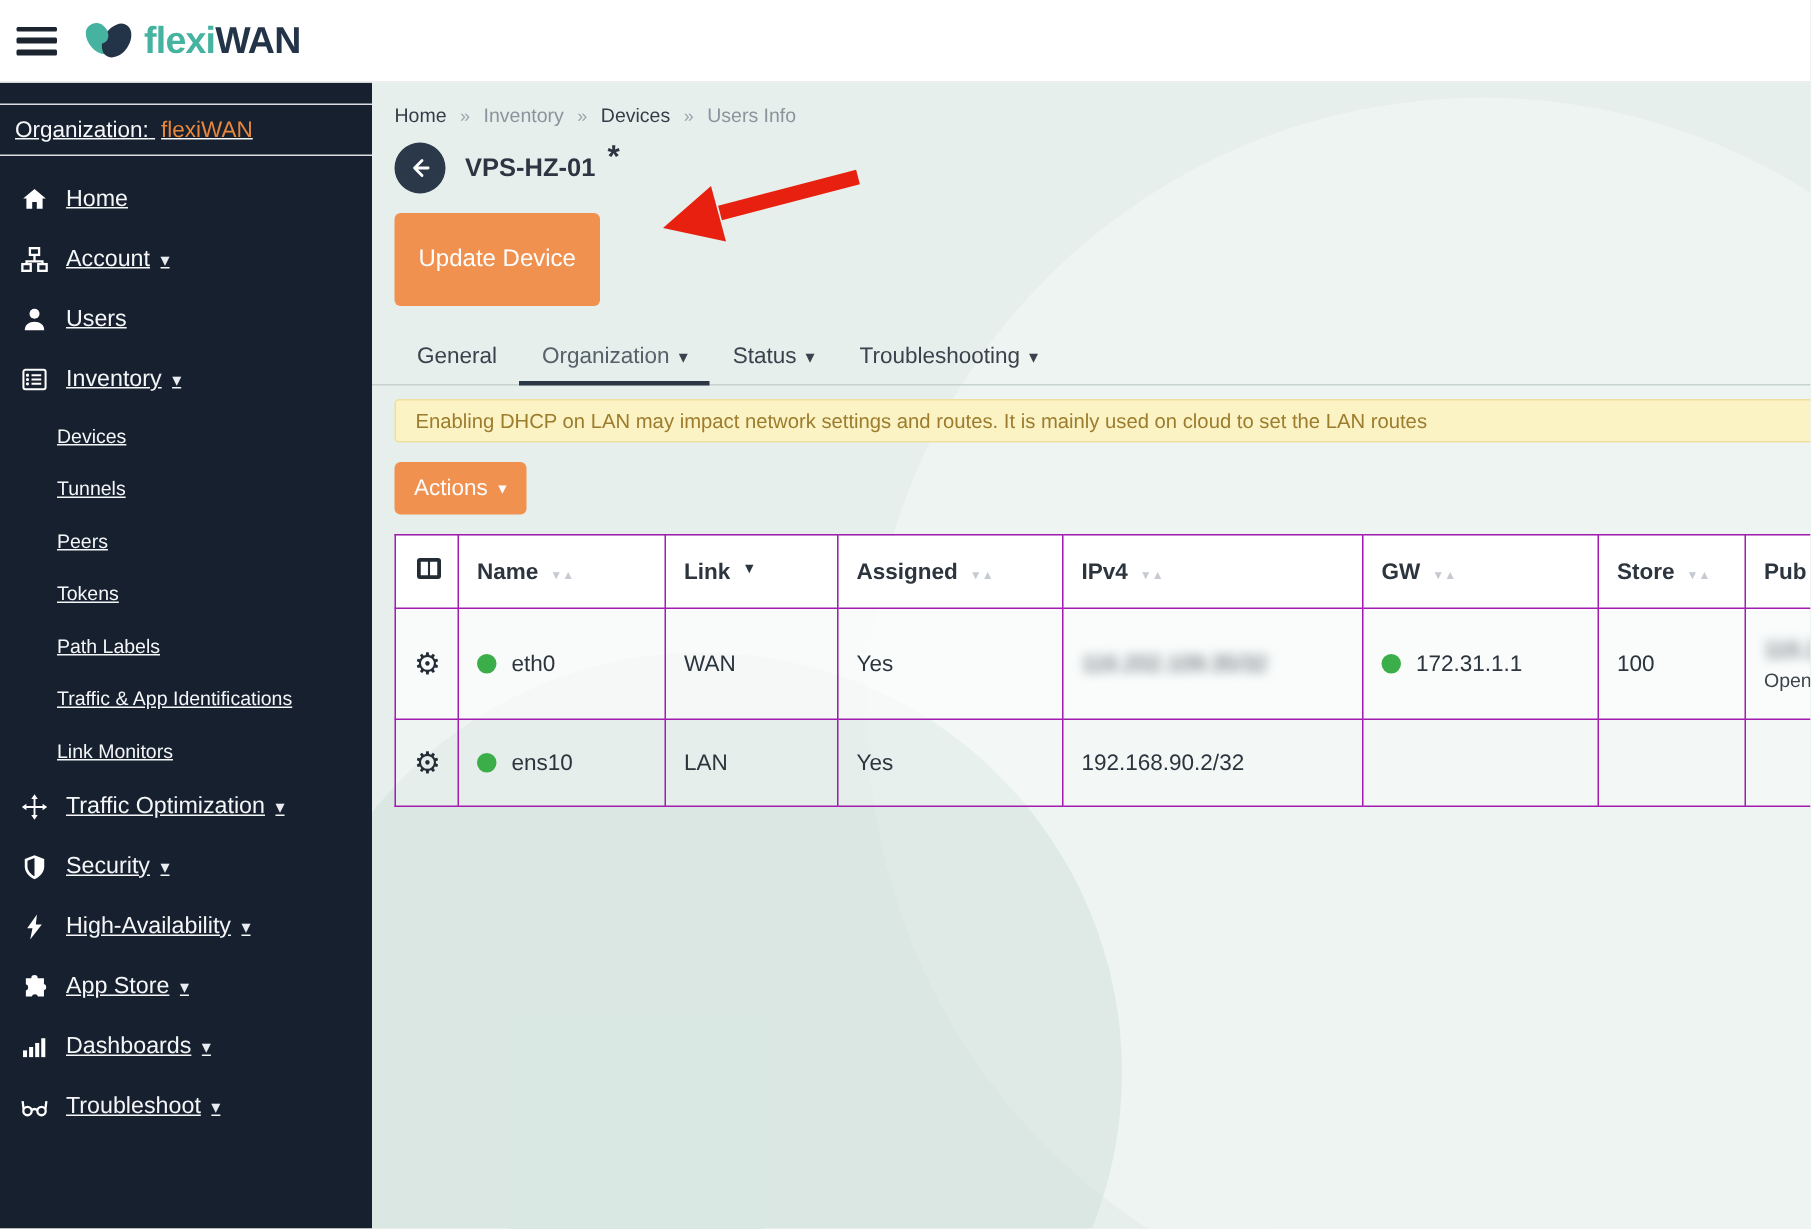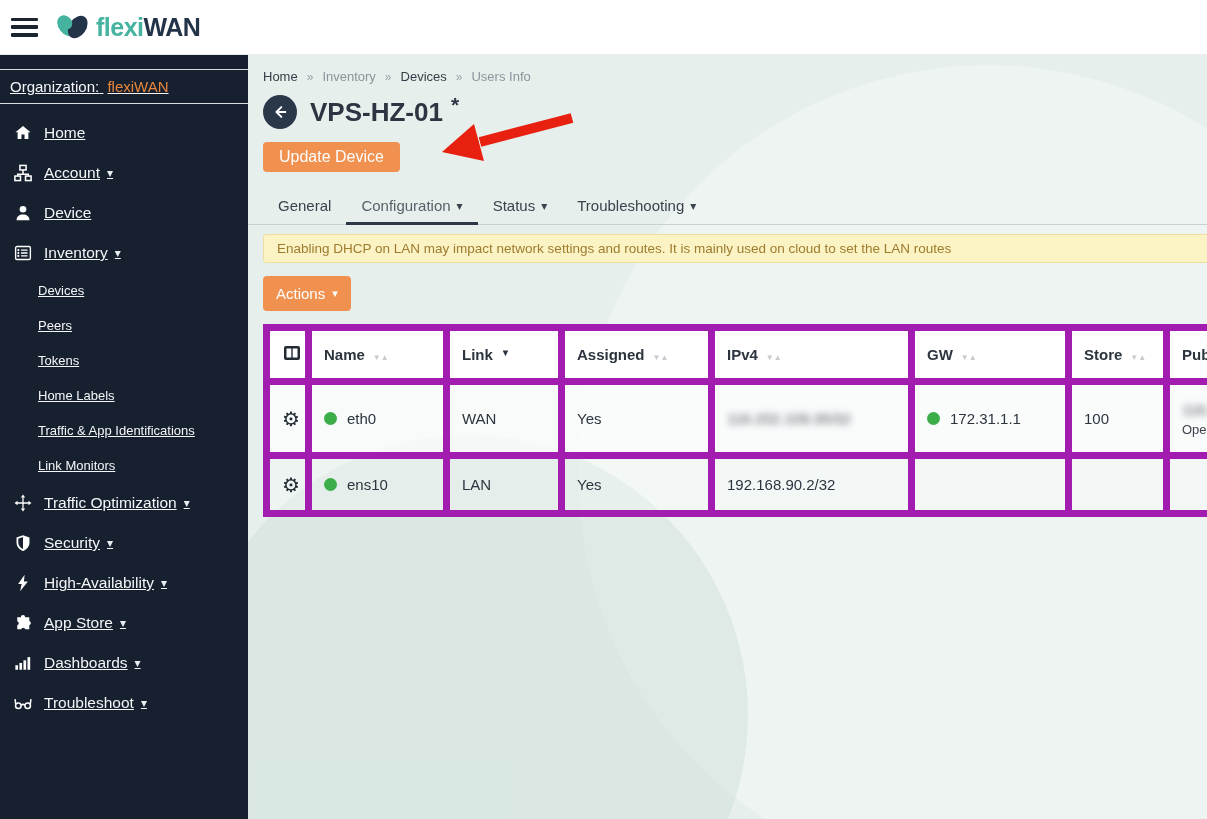--- a/index.html
+++ b/index.html
@@ -33,38 +33,38 @@
   .deco2 { position:absolute; width:560px; height:560px; border-radius:50%; background:rgba(199,221,215,0.40); left:-60px; top:380px; }
   .content { position:relative; padding:14px 0 0 15px; z-index:1; }
 
   .breadcrumb { font-size:13px; display:flex; align-items:center; gap:9px; color:#8b949c; }
   .crumb-strong { color:#343d47; }
   .crumb-sep { color:#9aa4ab; font-size:12px; }
 
   .title-row { display:flex; align-items:center; margin-top:11px; }
   .back-btn { width:34px; height:34px; border-radius:50%; background:#2b3849; display:flex; align-items:center; justify-content:center; cursor:pointer; flex-shrink:0; }
   .back-btn svg { width:18px; height:18px; }
-  .device-title { font-size:26px; font-weight:700; color:#2c3541; margin-left:13px; }
+  .device-title { font-size:17px; font-weight:700; color:#2c3541; margin-left:13px; }
   .title-star { font-size:21px; font-weight:700; color:#2c3541; margin-left:8px; position:relative; top:-7px; }
 
   .btn-orange { display:inline-flex; align-items:center; background:#f0914f; color:#fdfdfd; border:none; border-radius:4px; cursor:pointer; font-family:"Liberation Sans",sans-serif; }
-  .update-btn { margin-top:13px; font-size:16px; padding:6px 16px; }
+  .update-btn { margin-top:13px; font-size:16px; padding:22px 16px; }
   .actions-btn { margin-top:13px; font-size:15px; padding:9px 13px; }
   .btn-caret { font-size:11px; margin-left:7px; }
 
   .tabs { display:flex; margin-top:17px; margin-left:-15px; padding-left:15px; border-bottom:1px solid #c7d2cf; }
   .tab { padding:8px 15px 10px 15px; font-size:15px; color:#3a424d; cursor:pointer; position:relative; display:flex; align-items:center; }
   .tab .caret { color:#3a424d; margin-left:6px; }
   .tab.active { color:#57616b; }
   .tab.active::after { content:""; position:absolute; left:0; right:0; bottom:-1px; height:3px; background:#2c3845; }
 
   .warning { margin-top:9px; margin-right:-6px; background:#fcf3c5; border:1px solid #efdf9e; border-radius:3px; padding:6px 13px; font-size:13.5px; color:#9c7c2d; }
 
   table.iface { border-collapse:collapse; margin-top:13px; table-layout:fixed; width:1050px; background:transparent; }
-  table.iface th, table.iface td { border:7px solid #a21caf; padding:12px 12px; text-align:left; vertical-align:middle; font-size:15px; color:#2c343e; overflow:hidden; }
+  table.iface th, table.iface td { border:1px solid #a21caf; padding:12px 12px; text-align:left; vertical-align:middle; font-size:15px; color:#2c343e; overflow:hidden; }
   table.iface th { background:#ffffff; height:48px; font-weight:700; }
   tr.row1 td { background:rgba(255,255,255,0.72); height:74px; }
   tr.row2 td { background:rgba(255,255,255,0.30); height:58px; }
   .col-ctl { width:42px; } .col-name { width:138px; } .col-type { width:115px; }
   .col-assigned { width:150px; } .col-ipv4 { width:200px; } .col-gw { width:157px; }
   .col-metric { width:98px; } .col-pub { width:150px; }
   .sort { display:inline-flex; margin-left:8px; }
   .sort i { font-style:normal; font-size:8px; color:#c5cbd0; line-height:1; }
   .sort-active { font-style:normal; font-size:9.5px; color:#2c343e; margin-left:8px; position:relative; top:-4px; }
   .gear { font-size:20px; color:#242c36; cursor:pointer; line-height:1; }
@@ -124,45 +124,48 @@
       <span>Account</span>
       <span class="caret">▾</span>
     </div>
     <div class="nav-item">
       <span class="nicon">
           <svg viewBox="0 0 20 20" fill="#fff">
             <circle cx="10" cy="5.8" r="3.7"></circle>
             <path d="M2.8 18 c0-4.3 3.2-6.4 7.2-6.4 s7.2 2.1 7.2 6.4 Z"></path>
           </svg>
         </span>
-      <span>Device</span>
+      <span>Users</span>
     </div>
     <div class="nav-item">
       <span class="nicon">
           <svg viewBox="0 0 20 20" fill="none" stroke="#fff" stroke-width="1.5">
             <rect x="1.8" y="2.8" width="16.4" height="14.4" rx="1.5"></rect>
             <path d="M7.8 6.8 h7.2 M7.8 10 h7.2 M7.8 13.2 h7.2"></path>
             <path d="M4.8 6.8 h0.02 M4.8 10 h0.02 M4.8 13.2 h0.02" stroke-width="2.4" stroke-linecap="round"></path>
           </svg>
         </span>
       <span>Inventory</span>
       <span class="caret">▾</span>
     </div>
 
     <div class="sub-item">
         <span>Devices</span>
       </div>
     <div class="sub-item">
+        <span>Tunnels</span>
+      </div>
+    <div class="sub-item">
         <span>Peers</span>
       </div>
     <div class="sub-item">
         <span>Tokens</span>
       </div>
     <div class="sub-item">
-        <span>Home Labels</span>
+        <span>Path Labels</span>
       </div>
     <div class="sub-item">
         <span>Traffic &amp; App Identifications</span>
       </div>
     <div class="sub-item">
         <span>Link Monitors</span>
       </div>
 
     <div class="nav-item">
       <span class="nicon">
@@ -253,21 +256,21 @@
       <span class="title-star">*</span>
     </div>
 
     <button class="btn-orange update-btn">Update Device</button>
 
     <div class="tabs">
       <div class="tab">
           <span>General</span>
         </div>
       <div class="tab active">
-          <span>Configuration</span>
+          <span>Organization</span>
           <span class="caret">▾</span>
         </div>
       <div class="tab">
           <span>Status</span>
           <span class="caret">▾</span>
         </div>
       <div class="tab">
           <span>Troubleshooting</span>
           <span class="caret">▾</span>
         </div>

